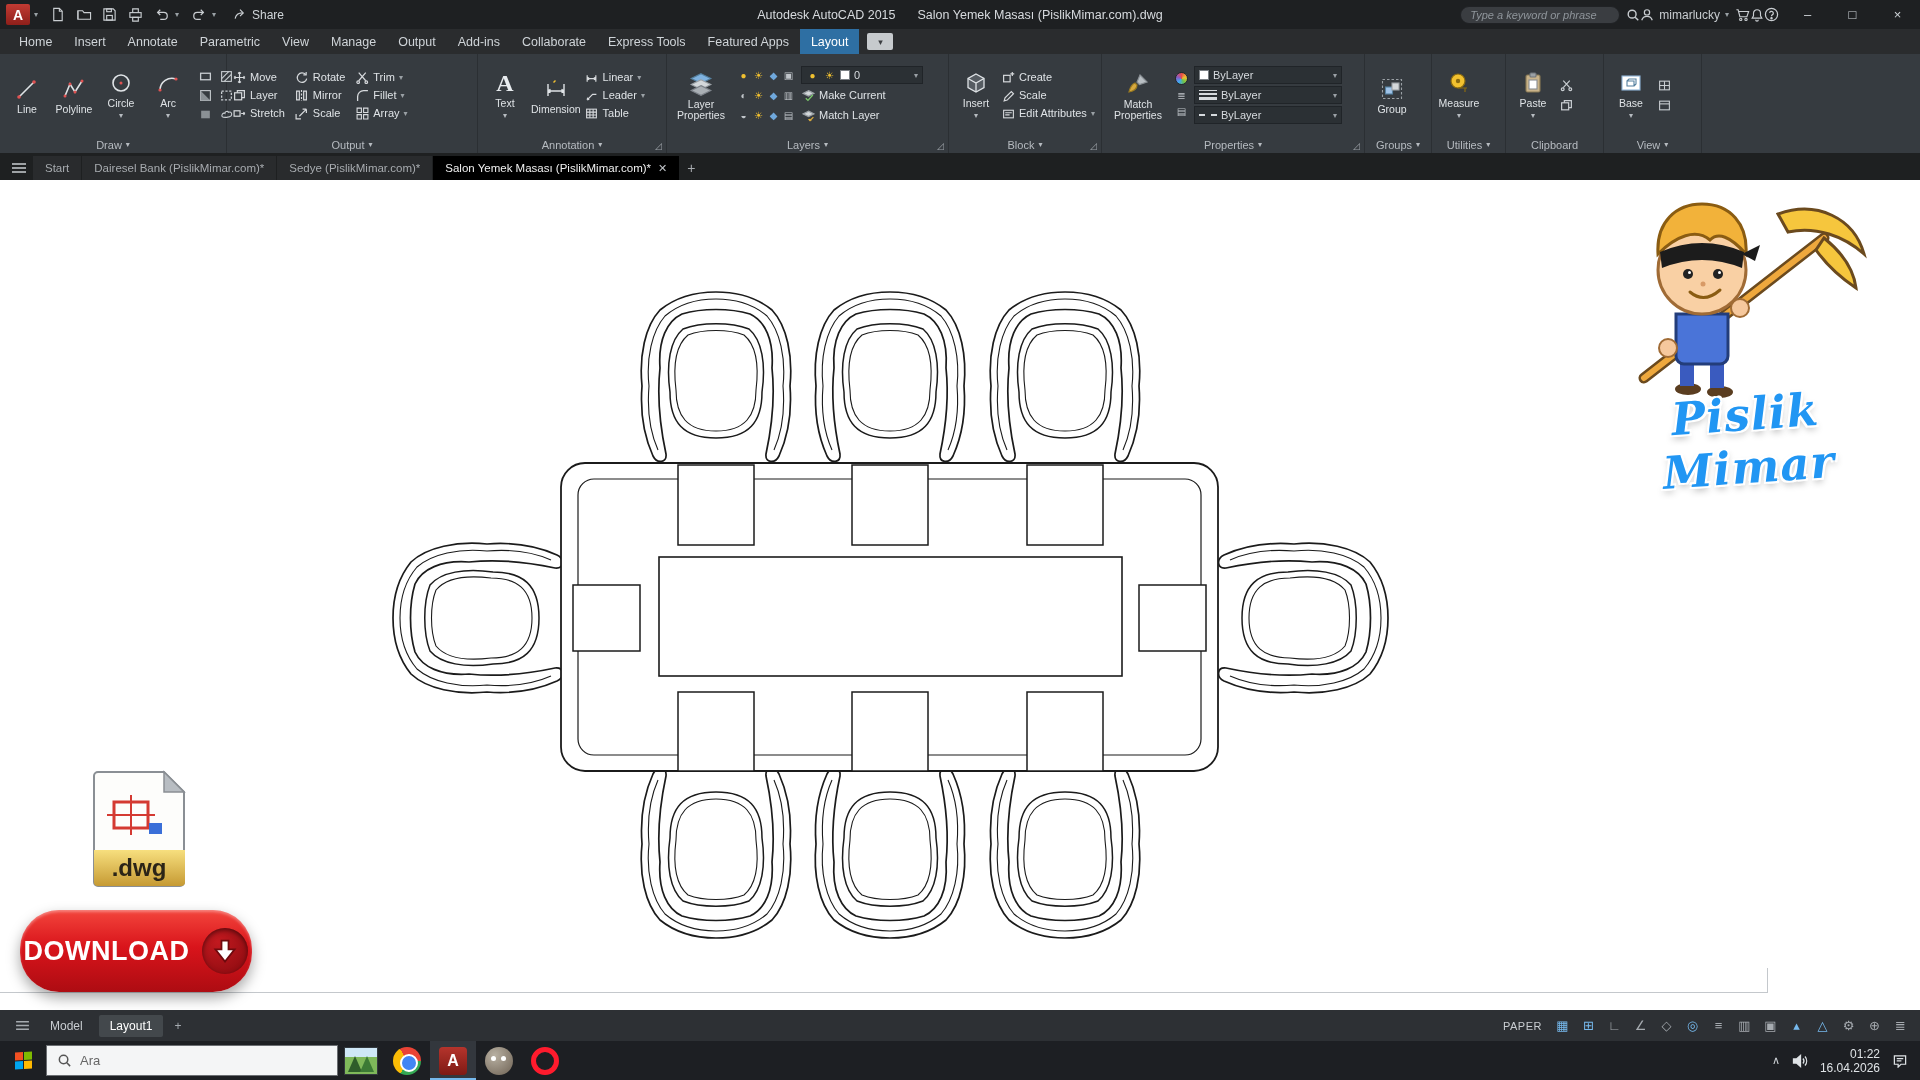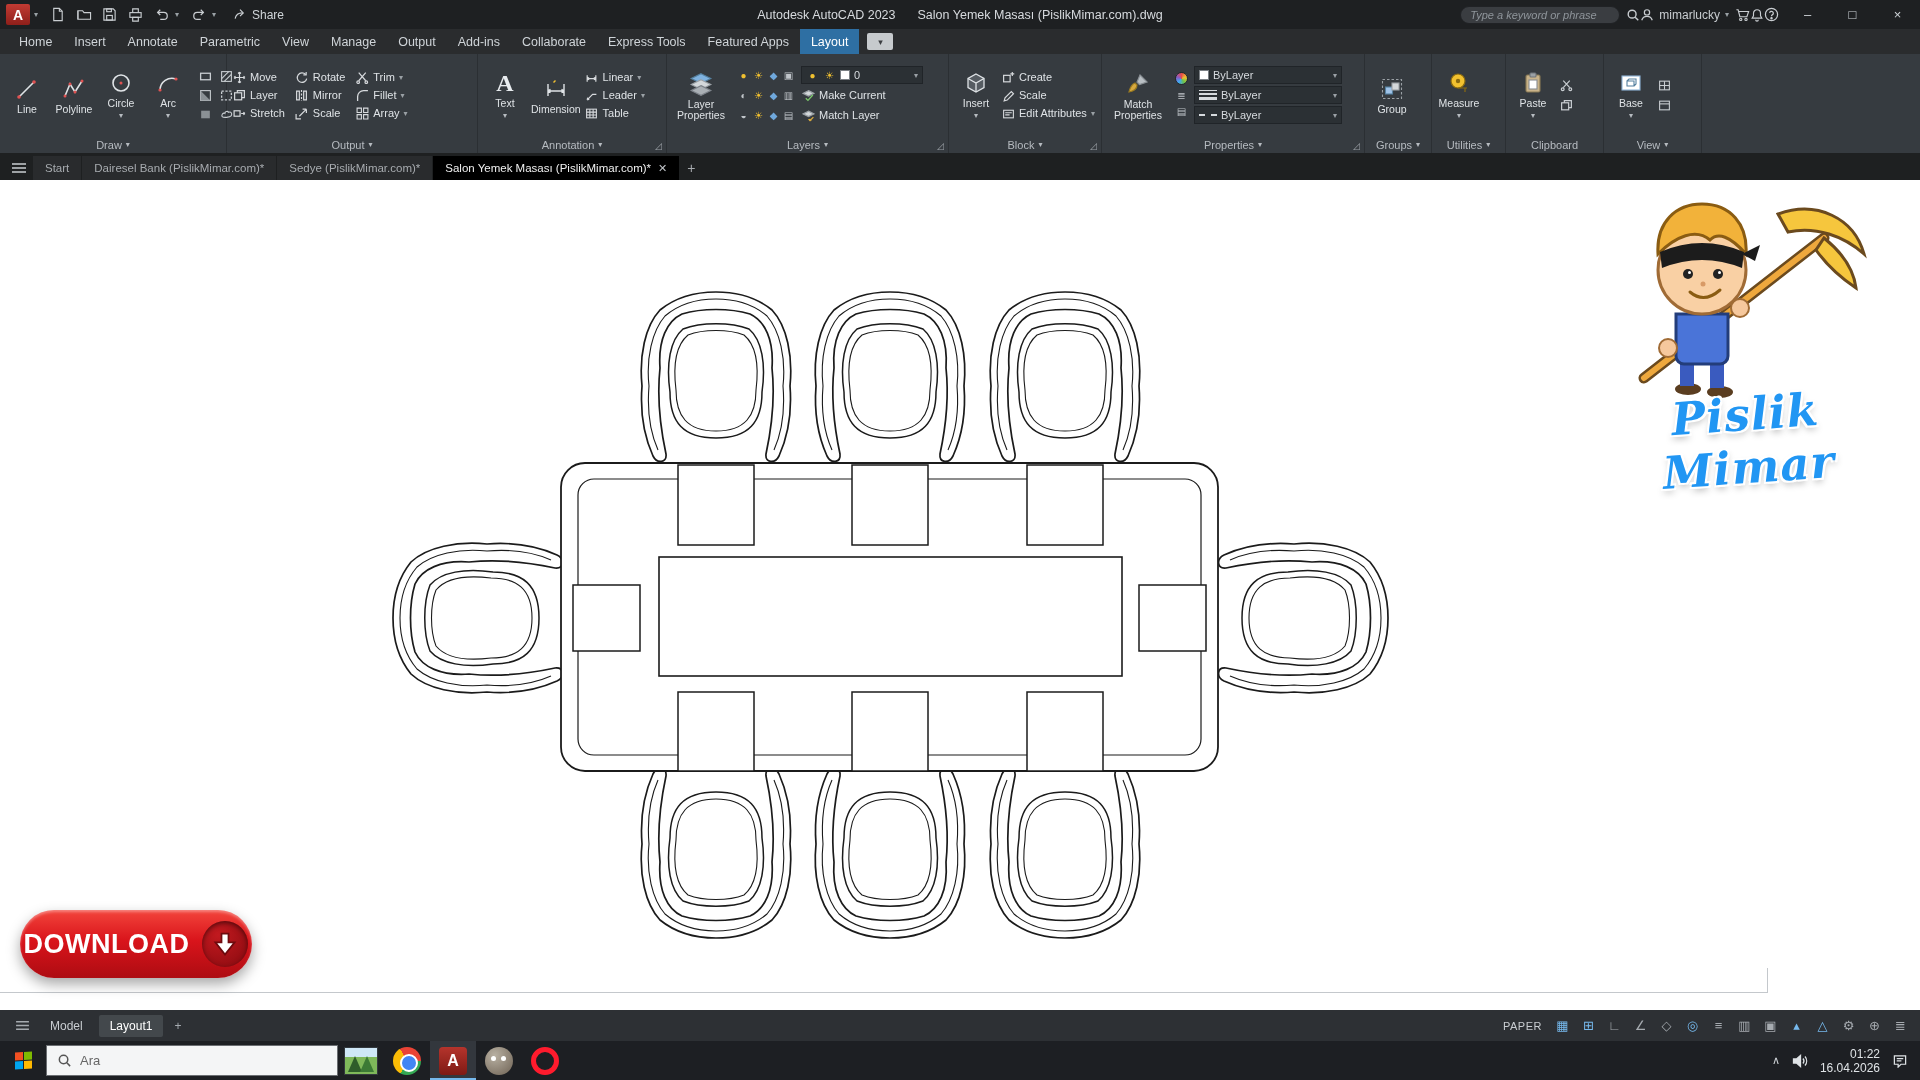--- a/index.html
+++ b/index.html
@@ -85,21 +85,21 @@
   .canvas { flex:1 1 auto; background:#fff; position:relative; overflow:hidden; }
   .drawing { position:absolute; left:0; top:0; }
   .paper-h { position:absolute; left:0; top:812px; width:1767px; height:1px; background:#c4c8cc; }
   .paper-v { position:absolute; left:1767px; top:788px; width:1px; height:25px; background:#c4c8cc; }
 
   .mascot { position:absolute; top:12px; right:18px; width:310px; height:270px; }
   .logo-text { margin-top:-14px; text-align:center; font-family:"DejaVu Serif","Liberation Serif",serif; font-style:italic; font-weight:bold; font-size:45px; color:#2196f3; transform:rotate(-4deg); letter-spacing:1px;
     text-shadow:-2px -2px 0 #fff, 2px -2px 0 #fff, -2px 2px 0 #fff, 2px 2px 0 #fff, 0 4px 7px rgba(0,0,0,.28); }
 
   .dwg-badge { position:absolute; left:92px; top:590px; width:95px; height:118px; }
-  .download-btn { position:absolute; left:20px; top:730px; width:232px; height:68px; border-radius:39px; display:flex; align-items:center; justify-content:center; gap:13px; color:#fff; font-weight:bold; font-size:27px; letter-spacing:.5px;
+  .download-btn { position:absolute; left:20px; top:730px; width:232px; height:82px; border-radius:39px; display:flex; align-items:center; justify-content:center; gap:13px; color:#fff; font-weight:bold; font-size:27px; letter-spacing:.5px;
     background:linear-gradient(180deg,#f3453c 0%,#d9141b 45%,#ad0c12 100%);
     box-shadow:0 6px 14px rgba(0,0,0,.35), inset 0 2px 3px rgba(255,255,255,.35); }
   .dl-circle { width:46px; height:46px; border-radius:50%; background:radial-gradient(circle at 35% 30%,#c2191f,#870a0f); display:flex; align-items:center; justify-content:center; box-shadow:inset 0 2px 5px rgba(0,0,0,.5); }
 
   
   .statusbar { height:31px; background:#2d3034; display:flex; align-items:center; gap:5px; padding:0 10px; font-size:12px; color:#c9cdd1; flex:0 0 auto; }
   .sb-menu { width:24px; display:flex; align-items:center; justify-content:center; }
   .sb-tab { padding:4px 11px; border-radius:2px; }
   .sb-tab.active { background:#43484c; color:#fff; }
   .sb-plus { padding:0 6px; color:#a6abb0; }
@@ -183,21 +183,21 @@
             <svg width="14" height="13" viewBox="0 0 16 16" fill="none" stroke="#cfd4d8" stroke-width="1.4">
               <path d="M2 13c1-5 5-7 9-7"></path>
               <path d="M8 2l4 4-4 4"></path>
             </svg>
           </span>
         <span>Share</span>
       </div>
     </div>
 
     <div class="tb-center">
-      <span>Autodesk AutoCAD 2023</span>
+      <span>Autodesk AutoCAD 2015</span>
       <span>Salon Yemek Masası (PislikMimar.com).dwg</span>
     </div>
 
     <div class="tb-right">
       <div class="tb-search">
         <input placeholder="Type a keyword or phrase" style="">
         <span>
             <svg width="14" height="14" viewBox="0 0 16 16" fill="none" stroke="#c9cdd1" stroke-width="1.6">
               <circle cx="7" cy="7" r="4.5"></circle>
               <path d="M10.5 10.5 14 14"></path>
@@ -849,20 +849,37 @@
         <circle cx="96" cy="82" r="5" fill="#222"></circle>
         <circle cx="126" cy="82" r="5" fill="#222"></circle>
         <circle cx="97.5" cy="80.5" r="1.5" fill="#fff"></circle>
         <circle cx="127.5" cy="80.5" r="1.5" fill="#fff"></circle>
         <circle cx="111" cy="92" r="2.5" fill="#d89a66"></circle>
         <path d="M98 100 Q 112 112 128 98" stroke="#8a5c12" stroke-width="3" fill="none" stroke-linecap="round"></path>
       </svg>
       <div class="logo-text">Pislik Mimar</div>
     </div>
 
+    <div class="dwg-badge">
+      <svg width="95" height="118" viewBox="0 0 95 118">
+        <defs>
+          <linearGradient id="gold" x1="0" y1="0" x2="0" y2="1">
+            <stop offset="0" stop-color="#f7df7e"></stop>
+              <stop offset="1" stop-color="#c69a33"></stop>
+          </linearGradient>
+        </defs>
+        <path d="M6 2 H72 L92 22 V112 a4 4 0 0 1 -4 4 H6 a4 4 0 0 1 -4 -4 V6 a4 4 0 0 1 4 -4 Z" fill="#fdfdfb" stroke="#8a8f94" stroke-width="2"></path>
+        <path d="M72 2 L92 22 H72 Z" fill="#b8bdc2" stroke="#8a8f94" stroke-width="1.5"></path>
+        <path d="M2 80 H93 V112 a4 4 0 0 1 -4 4 H6 a4 4 0 0 1 -4 -4 Z" fill="url(#gold)"></path>
+        <rect x="22" y="32" width="34" height="26" fill="none" stroke="#d43a32" stroke-width="3"></rect>
+        <path d="M39 25v40M15 45h48" stroke="#d43a32" stroke-width="2"></path>
+        <rect x="57" y="53" width="13" height="11" fill="#3a6fd8"></rect>
+        <text x="47" y="106" text-anchor="middle" font-size="24" font-weight="bold" fill="#2b2417" font-family="Liberation Sans, sans-serif">.dwg</text>
+      </svg>
+    </div>
 
     <div class="download-btn">
       <span>DOWNLOAD</span>
       <span class="dl-circle">
         <svg width="28" height="28" viewBox="0 0 32 32">
             <path d="M12 4h8v10h7L16 28 5 14h7z" fill="#fff" stroke="#6e0a0e" stroke-width="2"></path>
           </svg>
       </span>
     </div>
   </div>

